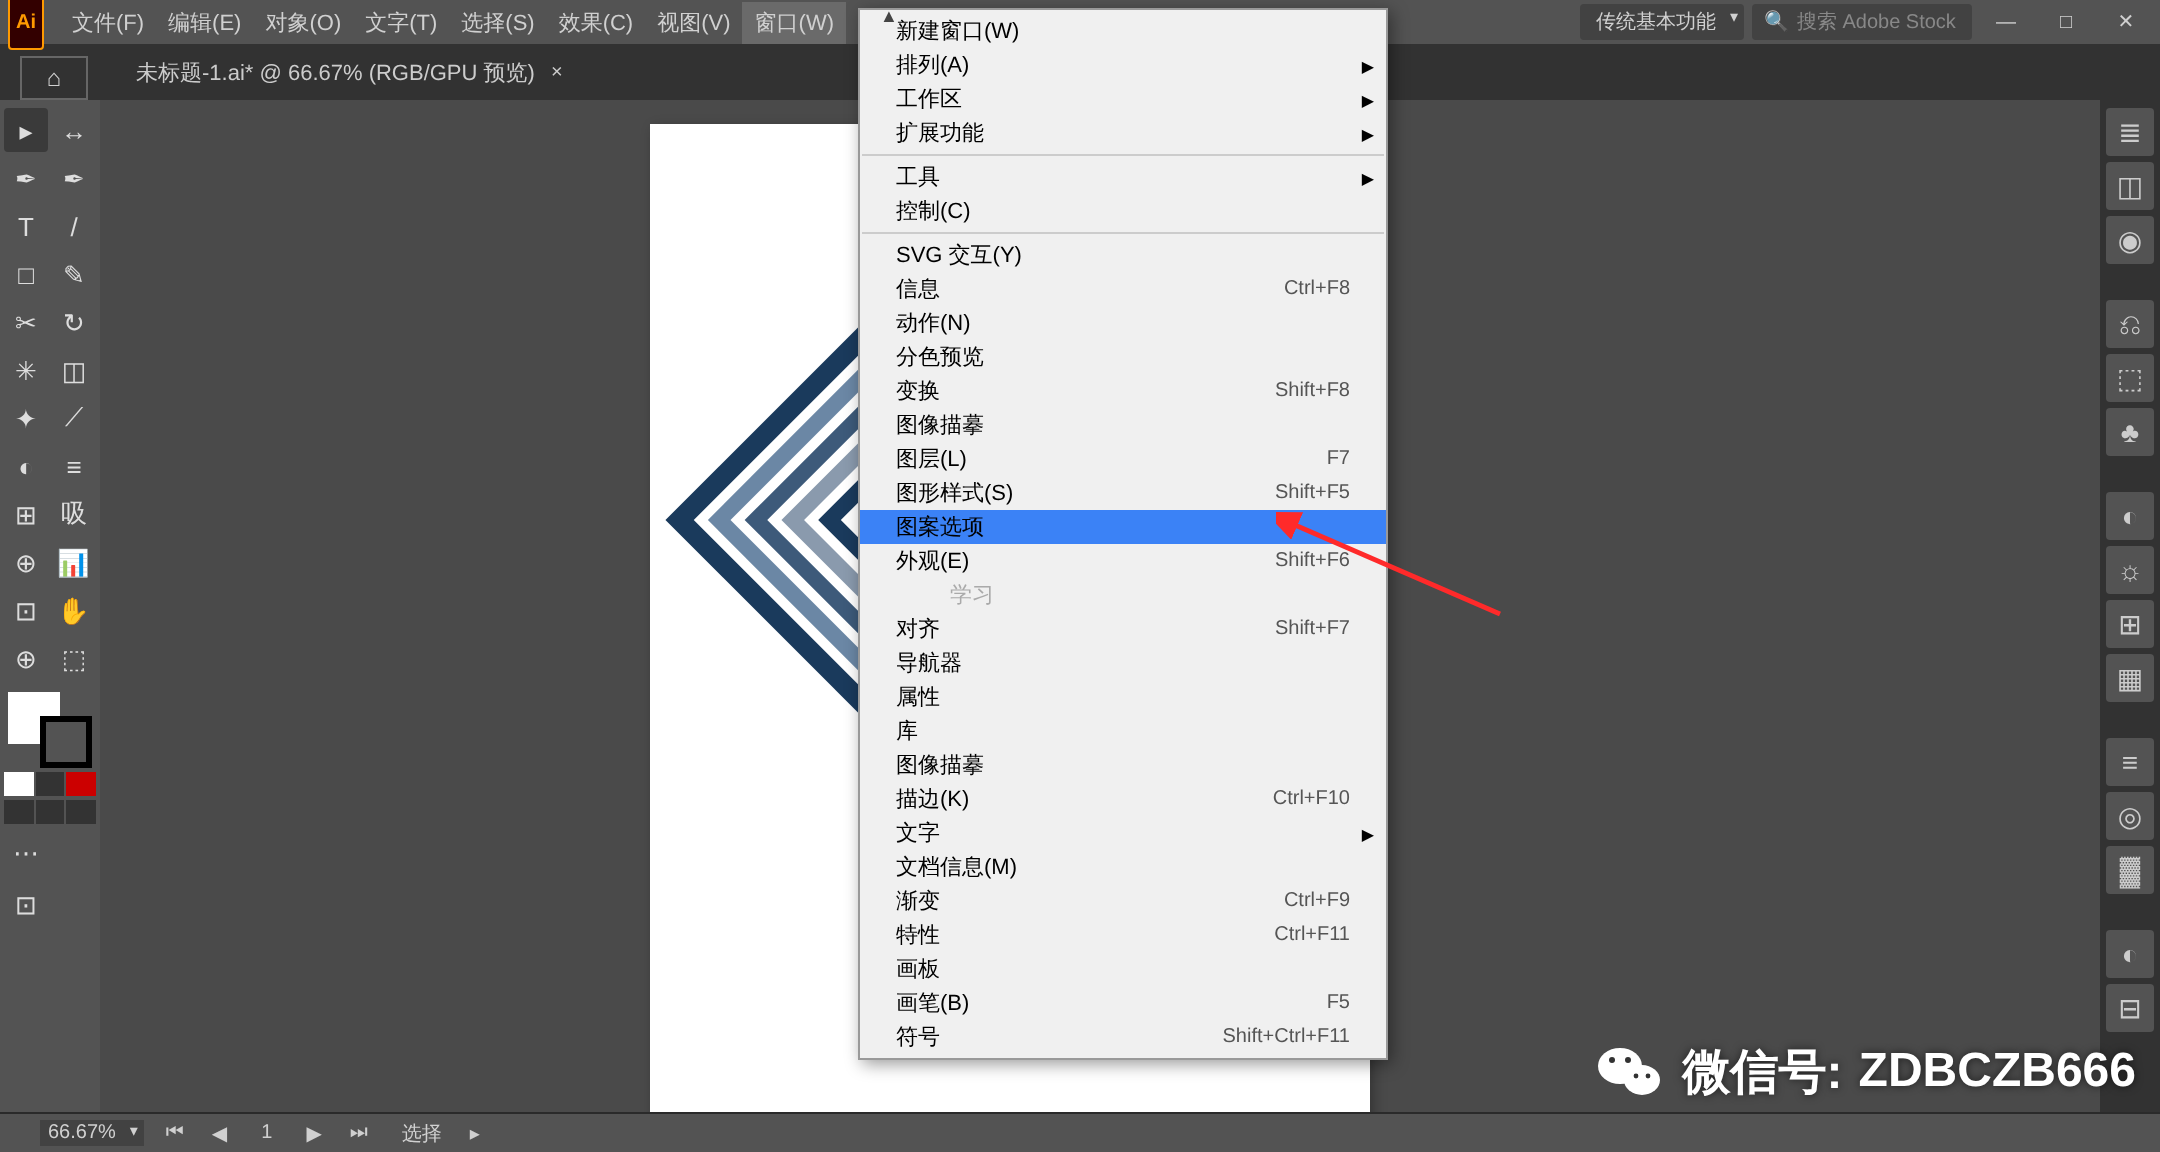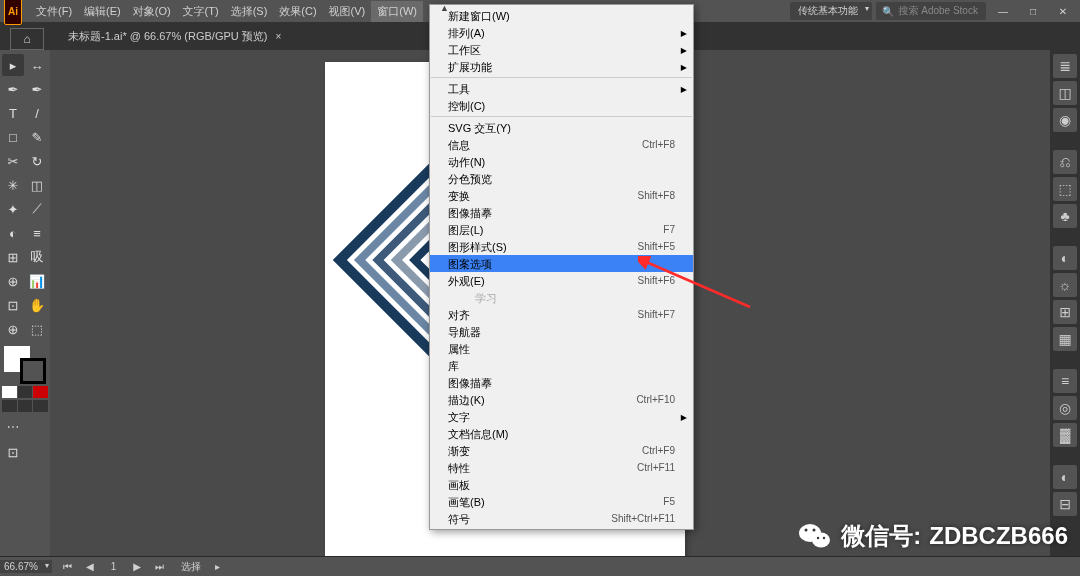--- a/index.html
+++ b/index.html
@@ -48,21 +48,21 @@
 .d8 { width: 82px; height: 82px; background: #fff; }
 .d9 { width: 72px; height: 72px; background: #1a3a5c; }
 .d10 { width: 56px; height: 56px; background: #fff; }
 
 .right-panels { width: 30px; background: #535353; display: flex; flex-direction: column; gap: 2px; padding: 4px 2px; }
 .right-panels.second { position: absolute; right: 0; top: 50px; bottom: 20px; width: 30px; background: #323232; display: flex; flex-direction: column; gap: 3px; padding: 4px 3px; }
 .panel-icon { width: 24px; height: 24px; display: flex; align-items: center; justify-content: center; font-size: 14px; color: #ccc; cursor: pointer; border-radius: 2px; }
 .right-panels.second .panel-icon { background: #535353; width: 24px; }
 .gap { height: 12px; }
 
-.statusbar { height: 20px; background: #535353; display: flex; align-items: center; padding: 0 0; gap: 8px; font-size: 10px; position: absolute; bottom: 0; left: 0; right: 0; border-top: 1px solid #2a2a2a; }
+.statusbar { height: 20px; background: #535353; display: flex; align-items: center; padding: 0 20px; gap: 8px; font-size: 10px; position: absolute; bottom: 0; left: 0; right: 0; border-top: 1px solid #2a2a2a; }
 .zoom-dd { padding: 1px 14px 1px 4px; background: #424242; position: relative; }
 .zoom-dd::after { content: "▾"; position: absolute; right: 3px; top: 1px; font-size: 8px; }
 .nav-btn { padding: 0 3px; }
 .seg { padding: 1px 6px; }
 
 .dropdown { position: absolute; left: 429px; top: 4px; width: 265px; background: #f0f0f0; border: 1px solid #999; box-shadow: 2px 2px 8px rgba(0,0,0,0.4); z-index: 100; color: #000; padding: 2px 0; }
 .dd-top-arrow { position: absolute; top: 3px; left: 440px; color: #444; font-size: 9px; z-index: 101; }
 .dd-item { padding: 1.5px 18px; display: flex; justify-content: space-between; cursor: pointer; font-size: 11px; line-height: 14px; position: relative; }
 .dd-item.highlighted { background: #3b82f6; }
 .dd-item.disabled { color: #aaa; cursor: default; margin-left: 27px; }

